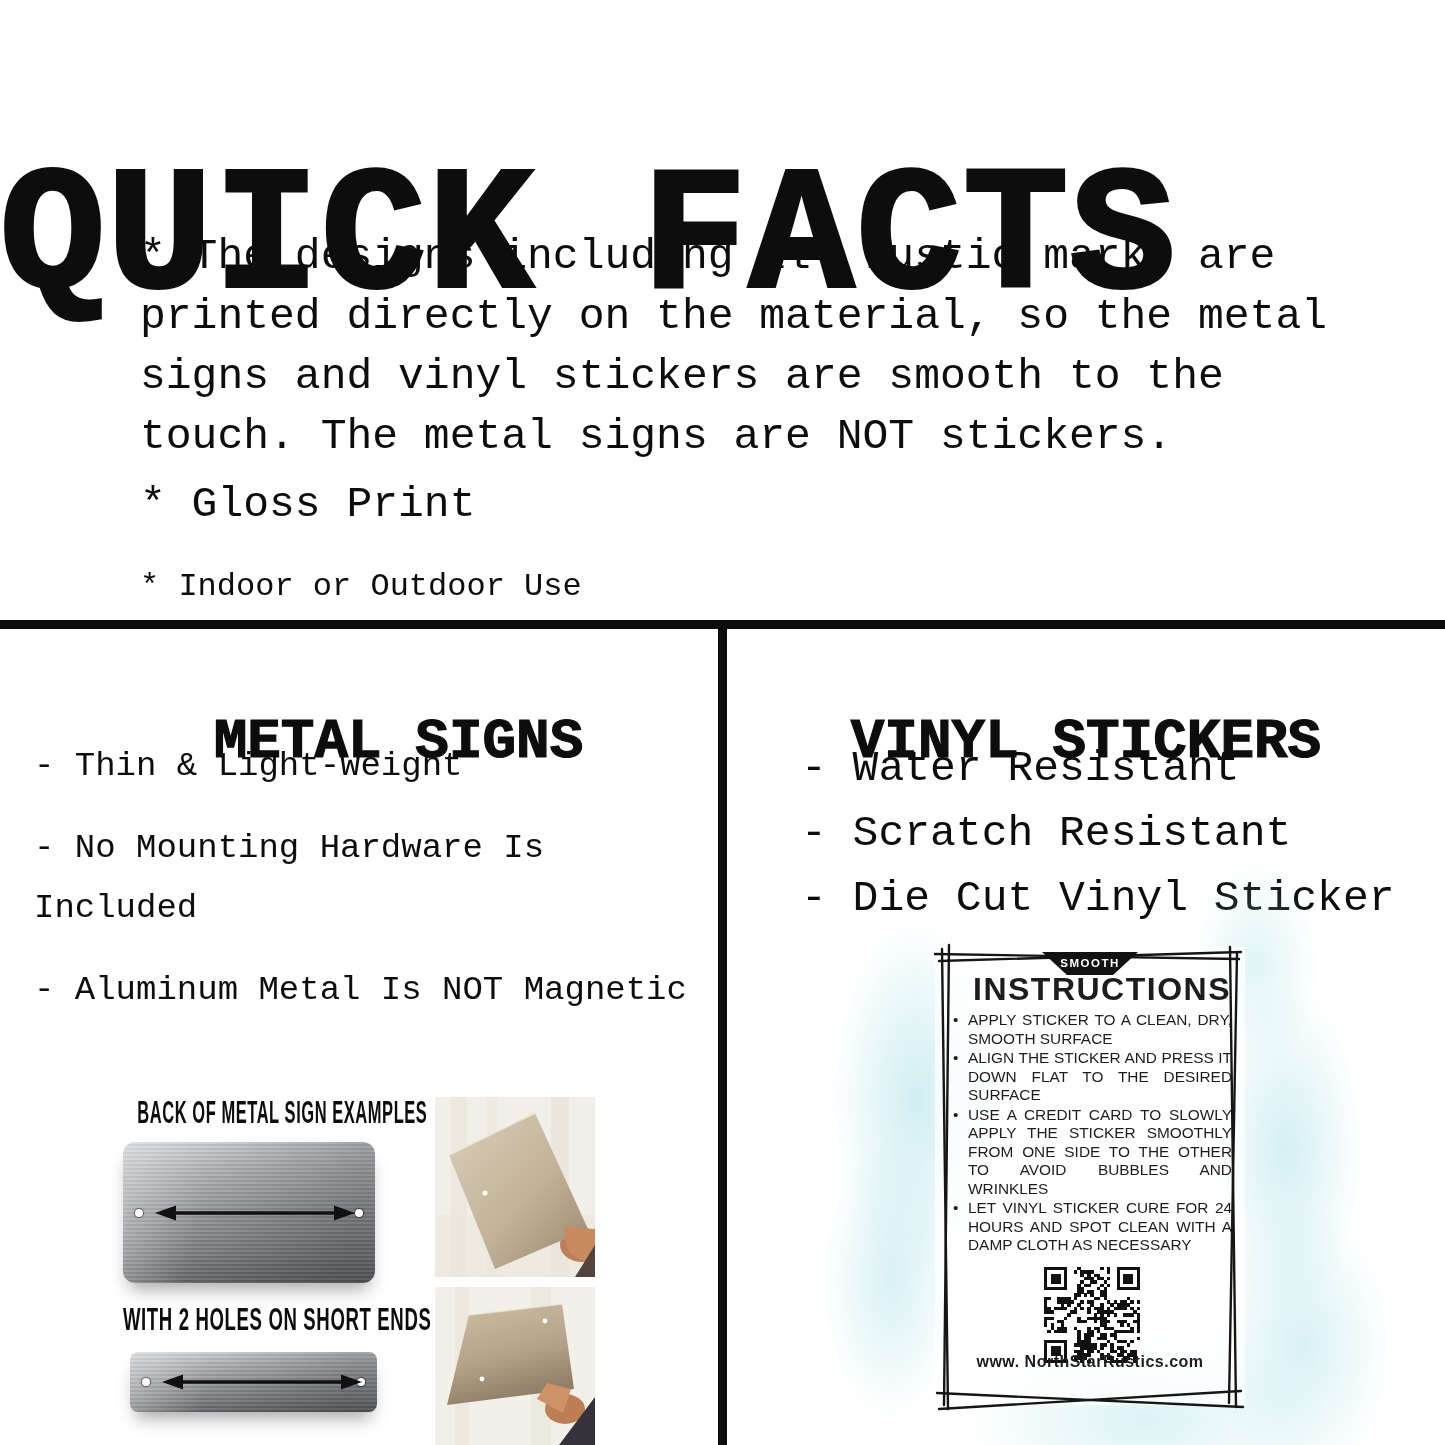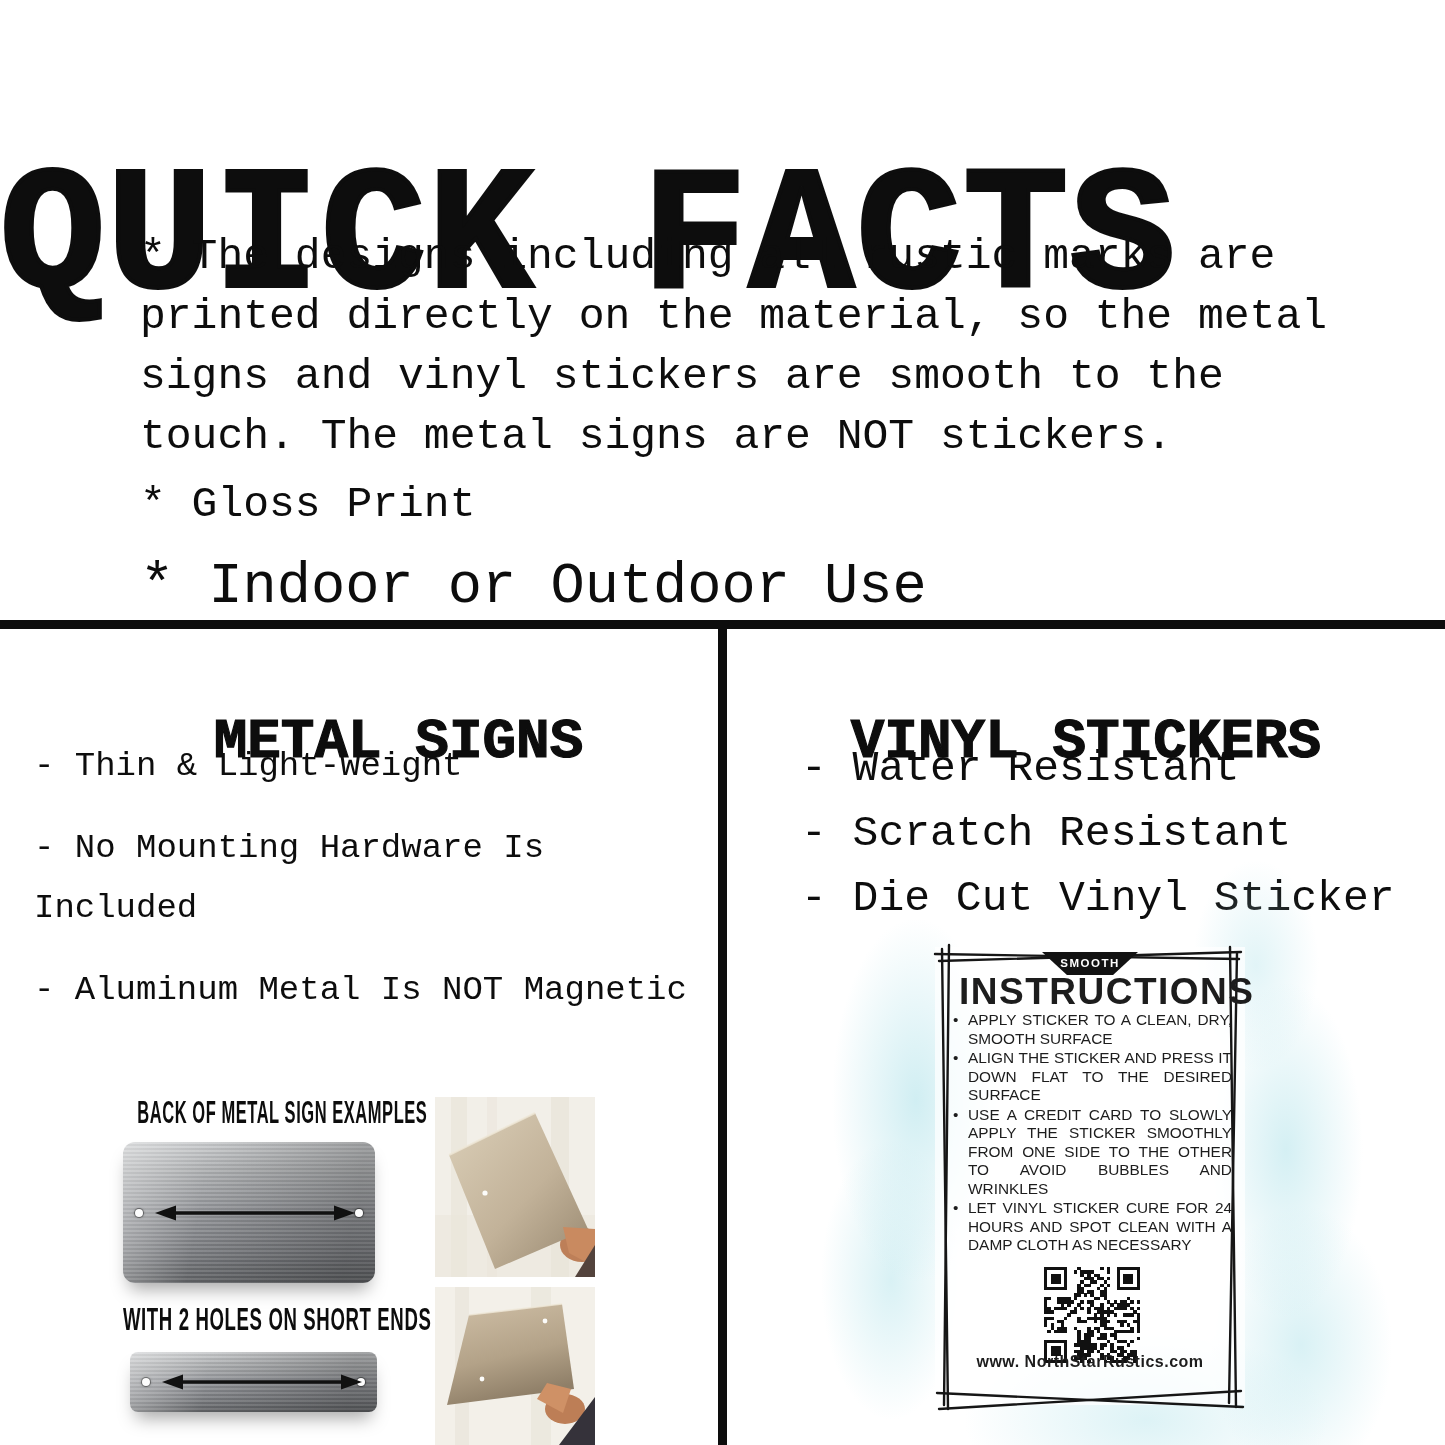--- a/index.html
+++ b/index.html
@@ -5,21 +5,21 @@
   html,body{margin:0;padding:0;background:#ffffff;}
   .page{position:relative;width:1445px;height:1445px;background:#ffffff;overflow:hidden;
         font-family:"Liberation Mono","DejaVu Sans Mono",monospace;color:#0d0d0d;}
   
   .title{position:absolute;top:28px;left:0;width:1174px;text-align:right;
          font-size:175px;line-height:190px;font-weight:700;letter-spacing:2px;
          -webkit-text-stroke:4px #0d0d0d;white-space:nowrap;}
   .fact-para{position:absolute;left:140px;top:227px;width:1215px;
              font-size:43px;line-height:60px;}
   .fact-line1{position:absolute;left:140px;top:475px;font-size:43px;line-height:60px;white-space:nowrap;}
-  .fact-line2{position:absolute;left:140px;top:557px;font-size:57px;line-height:60px;white-space:nowrap;}
+  .fact-line2{position:absolute;left:140px;top:557px;font-size:32px;line-height:60px;white-space:nowrap;}
   
   .hdivider{position:absolute;left:0;top:620px;width:1445px;height:9px;background:#0d0d0d;}
   .vdivider{position:absolute;left:718px;top:629px;width:9px;height:816px;background:#0d0d0d;}
   
   .col-heading{position:absolute;top:666px;font-size:56px;line-height:60px;font-weight:700;
                -webkit-text-stroke:1.2px #0d0d0d;text-align:center;white-space:nowrap;}
   .col-heading.left{left:0;width:797px;}
   .col-heading.right{left:727px;width:718px;}
   .metal-items{position:absolute;left:34px;top:736px;width:660px;font-size:34px;line-height:60px;}
   .metal-items .li{margin-bottom:22px;}
@@ -57,21 +57,21 @@
   
   .card{position:absolute;left:935px;top:947px;width:310px;height:458px;
         background:rgba(255,255,255,.72);
         font-family:"Liberation Sans",sans-serif;color:#1d1d1d;}
   .sketch-border{position:absolute;left:-12px;top:-12px;width:334px;height:482px;pointer-events:none;}
   .banner{position:absolute;top:5px;left:50%;width:96px;margin-left:-48px;height:23px;
           background:#121212;clip-path:polygon(0 0,100% 0,74% 100%,26% 100%);
           color:#ffffff;font-size:11.5px;font-weight:700;letter-spacing:1.5px;
           line-height:22px;text-align:center;z-index:3;}
   .card-h{position:absolute;top:24px;left:24px;right:0;text-align:center;
-          font-size:37px;font-weight:700;letter-spacing:1.5px;}
+          font-size:32px;font-weight:700;letter-spacing:1.5px;}
   .card ul{position:absolute;top:64px;left:16px;right:13px;margin:0;padding:0;list-style:none;
            font-size:15.4px;line-height:18.5px;font-weight:400;
            text-align:justify;text-align-last:left;}
   .card li{position:relative;padding-left:17px;margin-bottom:1px;}
   .card li::before{content:"\2022";position:absolute;left:2px;top:0;}
   .qr{position:absolute;top:320px;left:50%;width:96px;height:96px;margin-left:-46px;}
   .site{position:absolute;top:406px;left:0;right:0;text-align:center;
         font-size:16px;font-weight:700;letter-spacing:.5px;}
 </style>
 </head>

